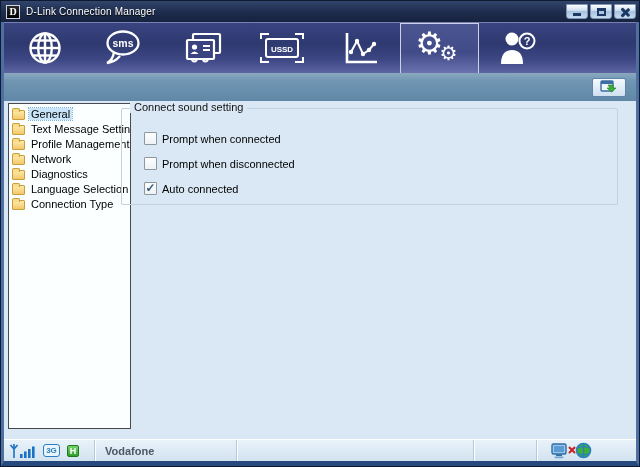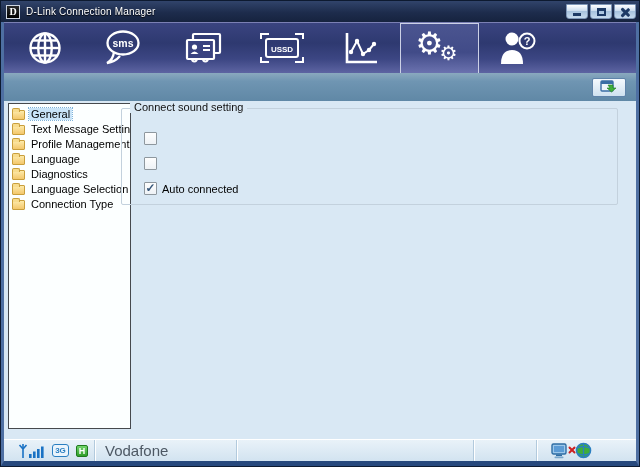--- a/index.html
+++ b/index.html
@@ -91,25 +91,25 @@
     display:flex; align-items:center; justify-content:center;
   }
   .cb-mark { font-size:12px; font-weight:bold; color:#35567a; line-height:1; margin-top:-2px; }
   .cb-label { font-size:11px; color:#000; }
   
   .statusbar {
     height:22px; border-top:1px solid #ffffff; background:linear-gradient(180deg,#e9f2f9,#d2e3f0);
     display:flex; align-items:stretch; position:relative; z-index:55;
   }
   .sb-sec { border-right:1px solid #b2cadd; box-shadow:1px 0 0 #fff; display:flex; align-items:center; }
-  .sb-a { width:94px; padding-left:17px; gap:7px; }
+  .sb-a { width:94px; padding-left:8px; gap:7px; }
   .sb-b { width:142px; padding-left:10px; }
   .sb-c { width:237px; } .sb-d { width:63px; }
   .sb-e { flex:1; border-right:none; box-shadow:none; padding-left:14px; }
-  .operator { font-size:15px; color:#4d5864; font-weight:normal; }
+  .operator { font-size:11px; color:#4d5864; font-weight:bold; }
   .badge-3g {
     min-width:17px; height:13px; border:1px solid #2a7fc1; border-radius:3px; color:#2a7fc1;
     background:#eaf4fc; font-size:8px; font-weight:bold; display:flex; align-items:center; justify-content:center; padding:0 2px;
   }
   .badge-h {
     width:12px; height:12px; border:1px solid #1f7a1e; border-radius:2px; color:#fff;
     background:linear-gradient(180deg,#72d56c,#2f9e2b); font-size:9px; font-weight:bold;
     display:flex; align-items:center; justify-content:center;
   }
   .bottom-strip { height:5px; background:linear-gradient(180deg,#3b5e96,#1c3864); }
@@ -227,21 +227,21 @@
       <div class="side-item">
         <span class="folder"></span>
         <span class="side-label">Text Message Setting</span>
       </div>
       <div class="side-item">
         <span class="folder"></span>
         <span class="side-label">Profile Management</span>
       </div>
       <div class="side-item">
         <span class="folder"></span>
-        <span class="side-label">Language</span>
+        <span class="side-label">Network</span>
       </div>
       <div class="side-item">
         <span class="folder"></span>
         <span class="side-label">Diagnostics</span>
       </div>
       <div class="side-item">
         <span class="folder"></span>
         <span class="side-label">Language Selection</span>
       </div>
       <div class="side-item">
@@ -250,25 +250,27 @@
       </div>
     </div>
 
     <div class="groupbox">
       <div class="group-label">Connect sound setting</div>
 
       <div class="cb-row r0">
         <span class="cb-box">
             <span class="cb-mark"></span>
           </span>
+        <span class="cb-label">Prompt when connected</span>
       </div>
       <div class="cb-row r1">
         <span class="cb-box">
             <span class="cb-mark"></span>
           </span>
+        <span class="cb-label">Prompt when disconnected</span>
       </div>
       <div class="cb-row r2">
         <span class="cb-box">
             <span class="cb-mark">✓</span>
           </span>
         <span class="cb-label">Auto connected</span>
       </div>
     </div>
   </div>
 

